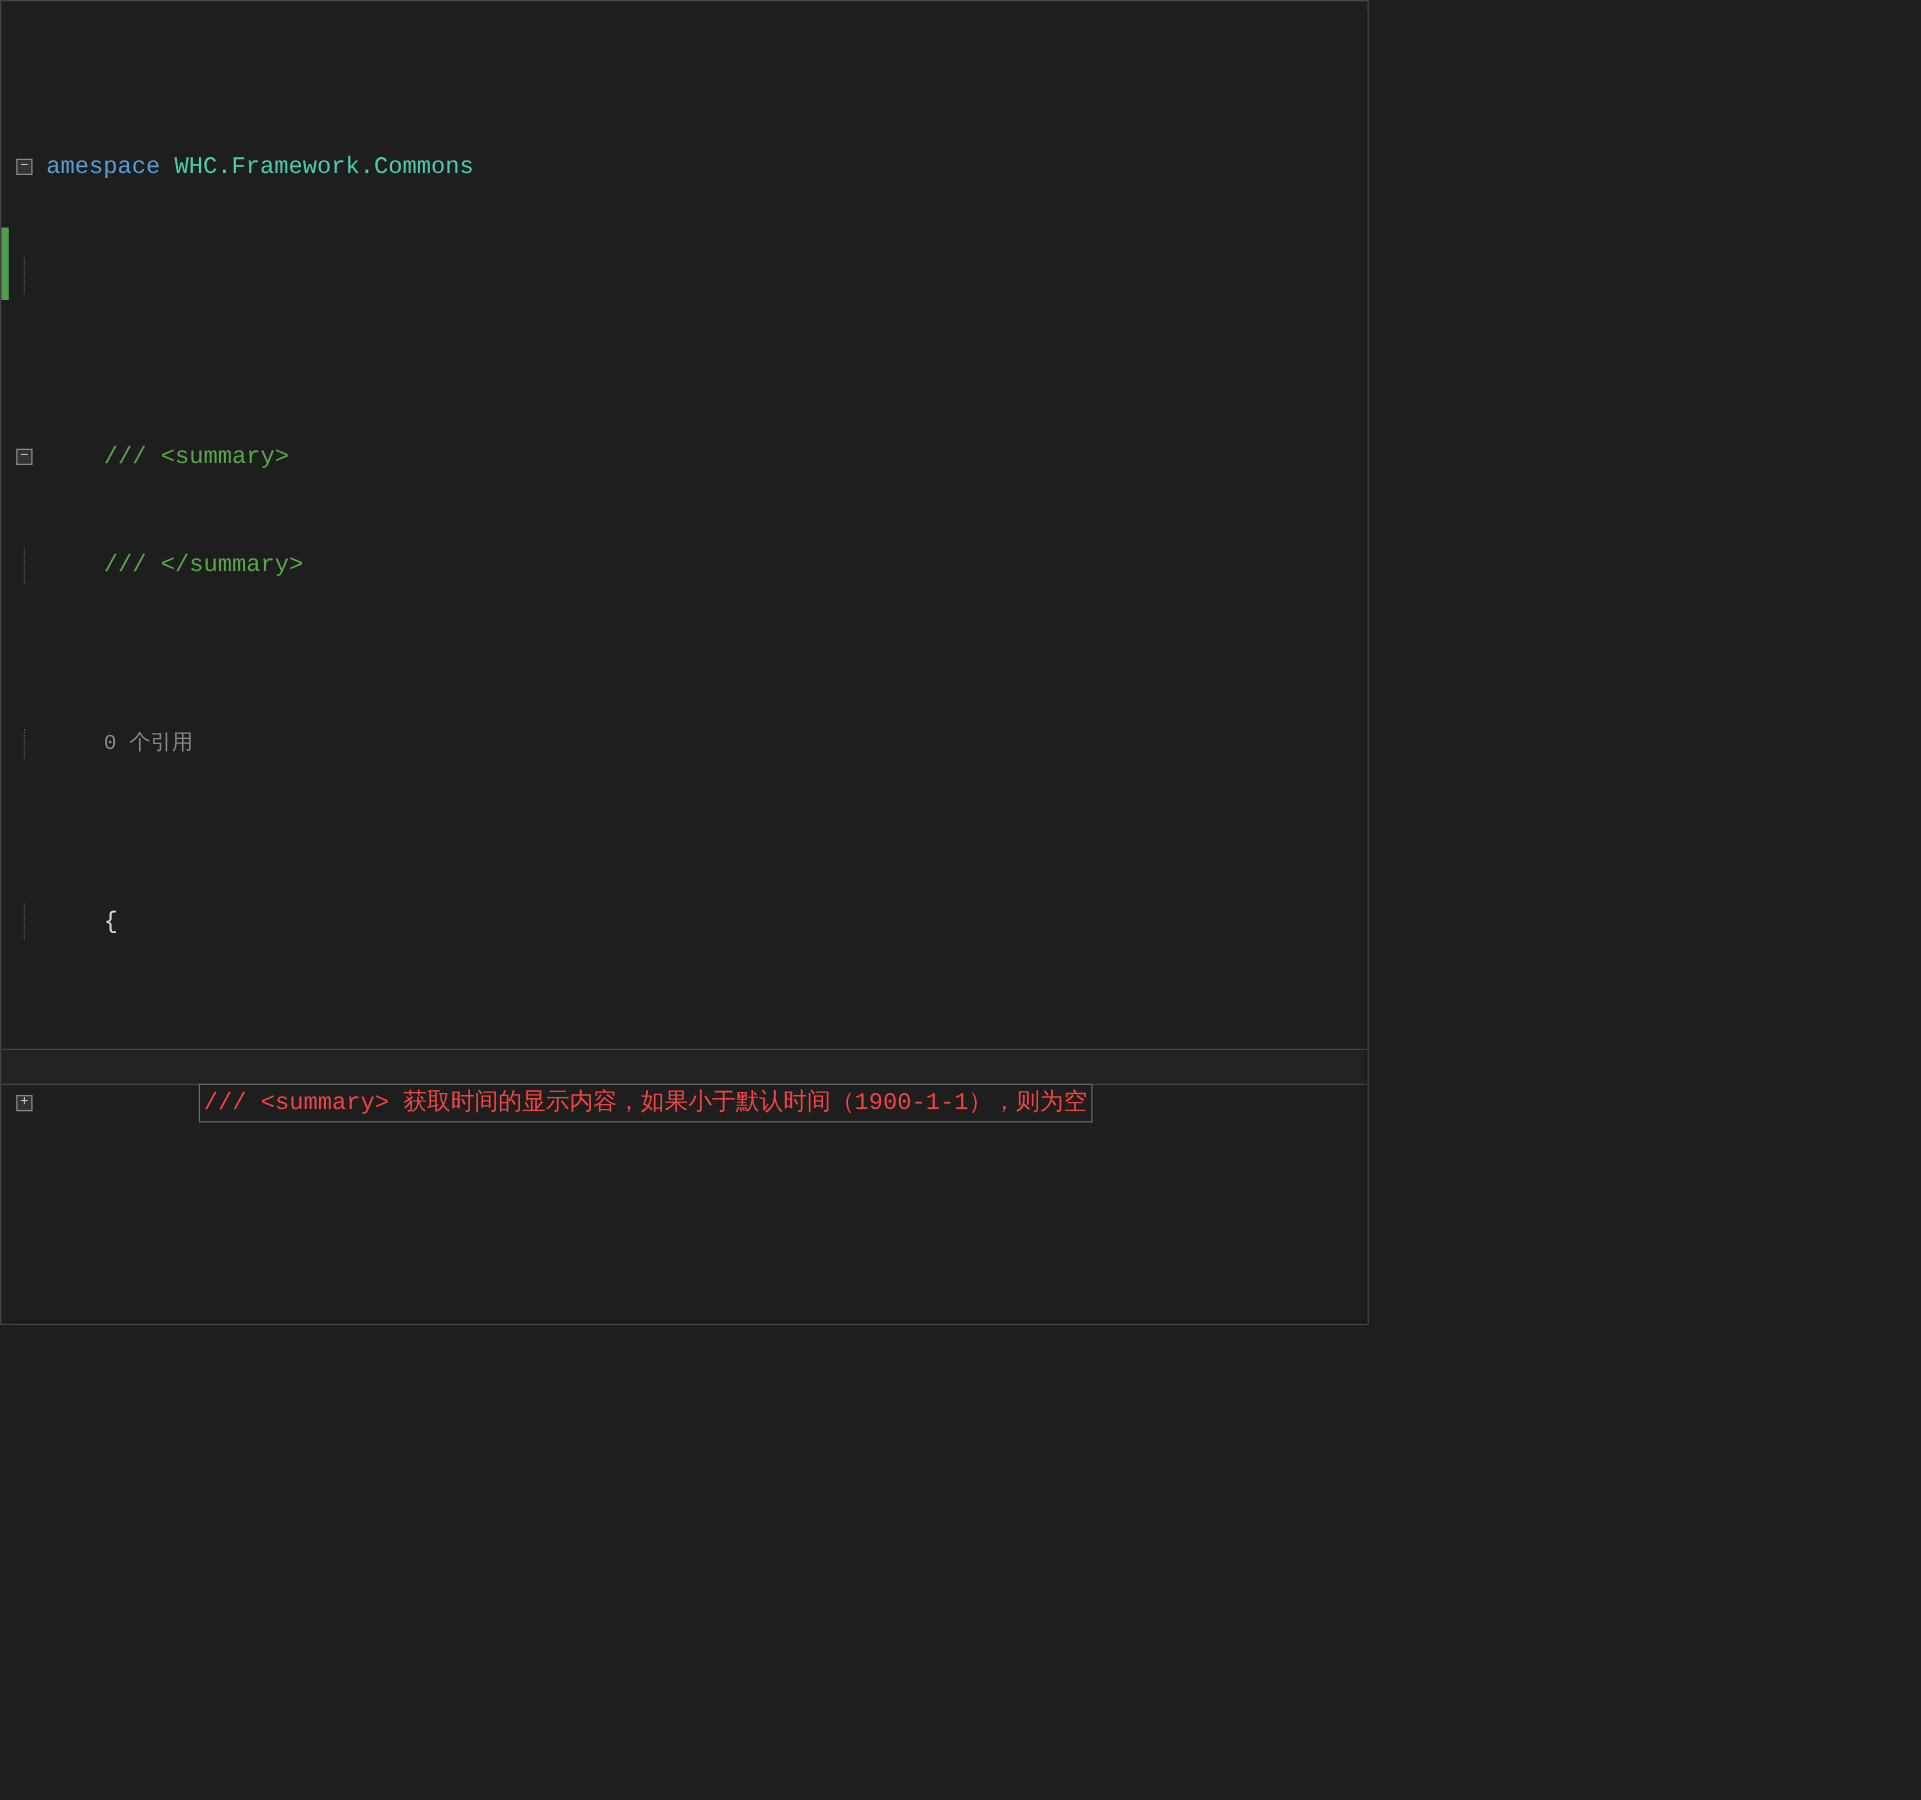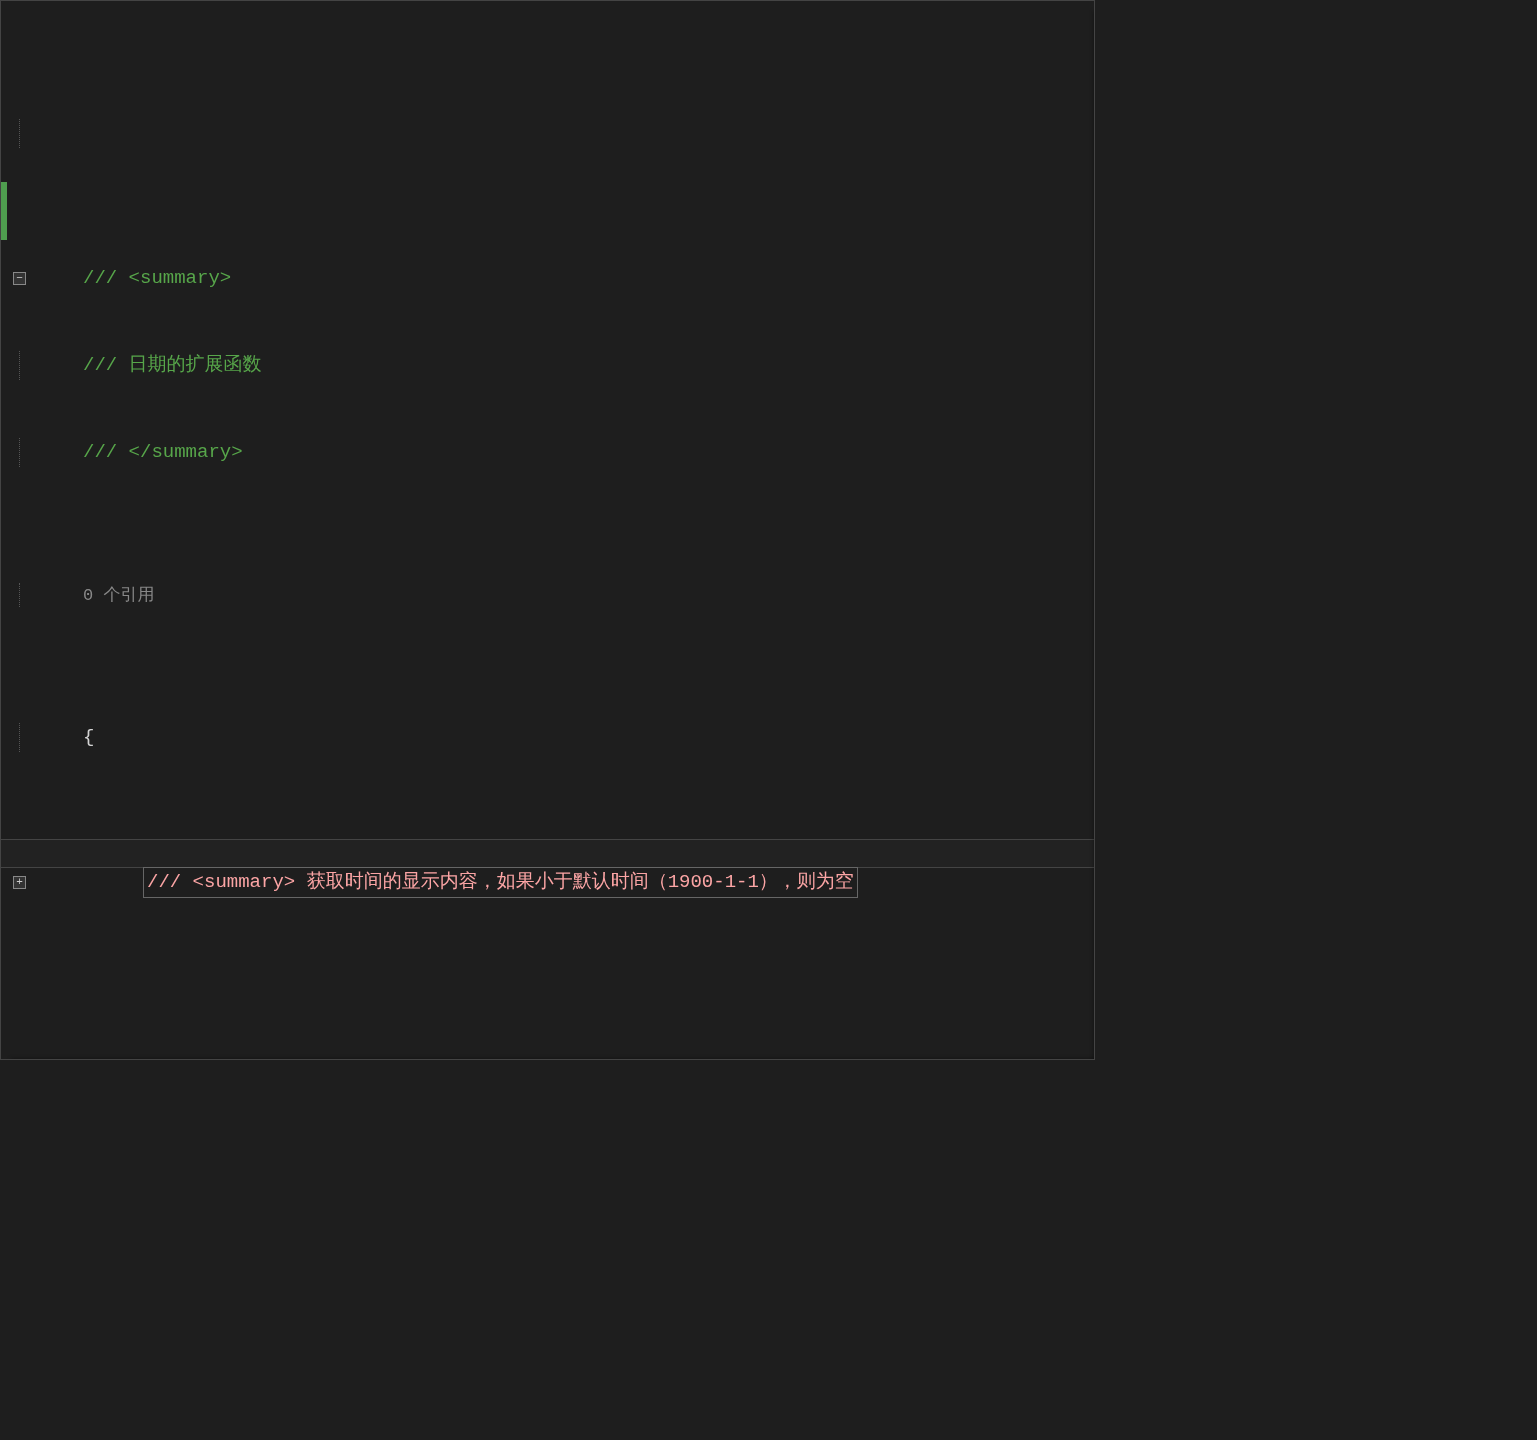--- a/index.html
+++ b/index.html
@@ -64,25 +64,25 @@
   }
   .code {
     position: absolute;
     left: 24px;
     white-space: pre;
   }
   .kw { color: #569cd6; }
   .cls { color: #4ec9b0; }
   .comment { color: #57a64a; }
   .summary-collapsed {
-    color: #fca5a5;
+    color: #ef4444;
     border: 1px solid #666;
     padding: 0 3px;
     display: inline-block;
-    margin-left: 0;
+    margin-left: 16px;
   }
   .codelens {
     color: #888;
     font-size: 17px;
   }
   .highlight-class {
     border: 1px dotted #888;
     padding: 0 2px;
   }
   .brace { color: #d4d4d4; }
@@ -123,29 +123,30 @@
 </head>
 <body>
 
 <div class="editor">
   <div class="change-bar" style="top:181px;height:58px"></div>
   <div class="current-line" style="top:838px"></div>
 
   <div class="code-area">
 
     
+    <div class="line">
+      <span class="fold-box fold-minus"></span>
+      <span class="code"><span class="kw">amespace</span> <span class="cls">WHC.Framework.Commons</span></span>
+    </div>
     <div class="line"><div class="indent-guide" style="left:6px"></div></div>
 
     
     <div class="line">
       <span class="fold-box fold-minus"></span>
       <span class="code" style="left:70px"><span class="comment">/// &lt;summary&gt;</span></span>
-    </div>
-    <div class="line"><div class="indent-guide" style="left:6px"></div>
-      <span class="code" style="left:70px"><span class="comment">/// 日期的扩展函数</span></span>
     </div>
     <div class="line"><div class="indent-guide" style="left:6px"></div>
       <span class="code" style="left:70px"><span class="comment">/// &lt;/summary&gt;</span></span>
     </div>
 
     
     <div class="line" style="height:24px"><div class="indent-guide" style="left:6px"></div>
       <span class="code codelens" style="left:70px">0 个引用</span>
     </div>
 

